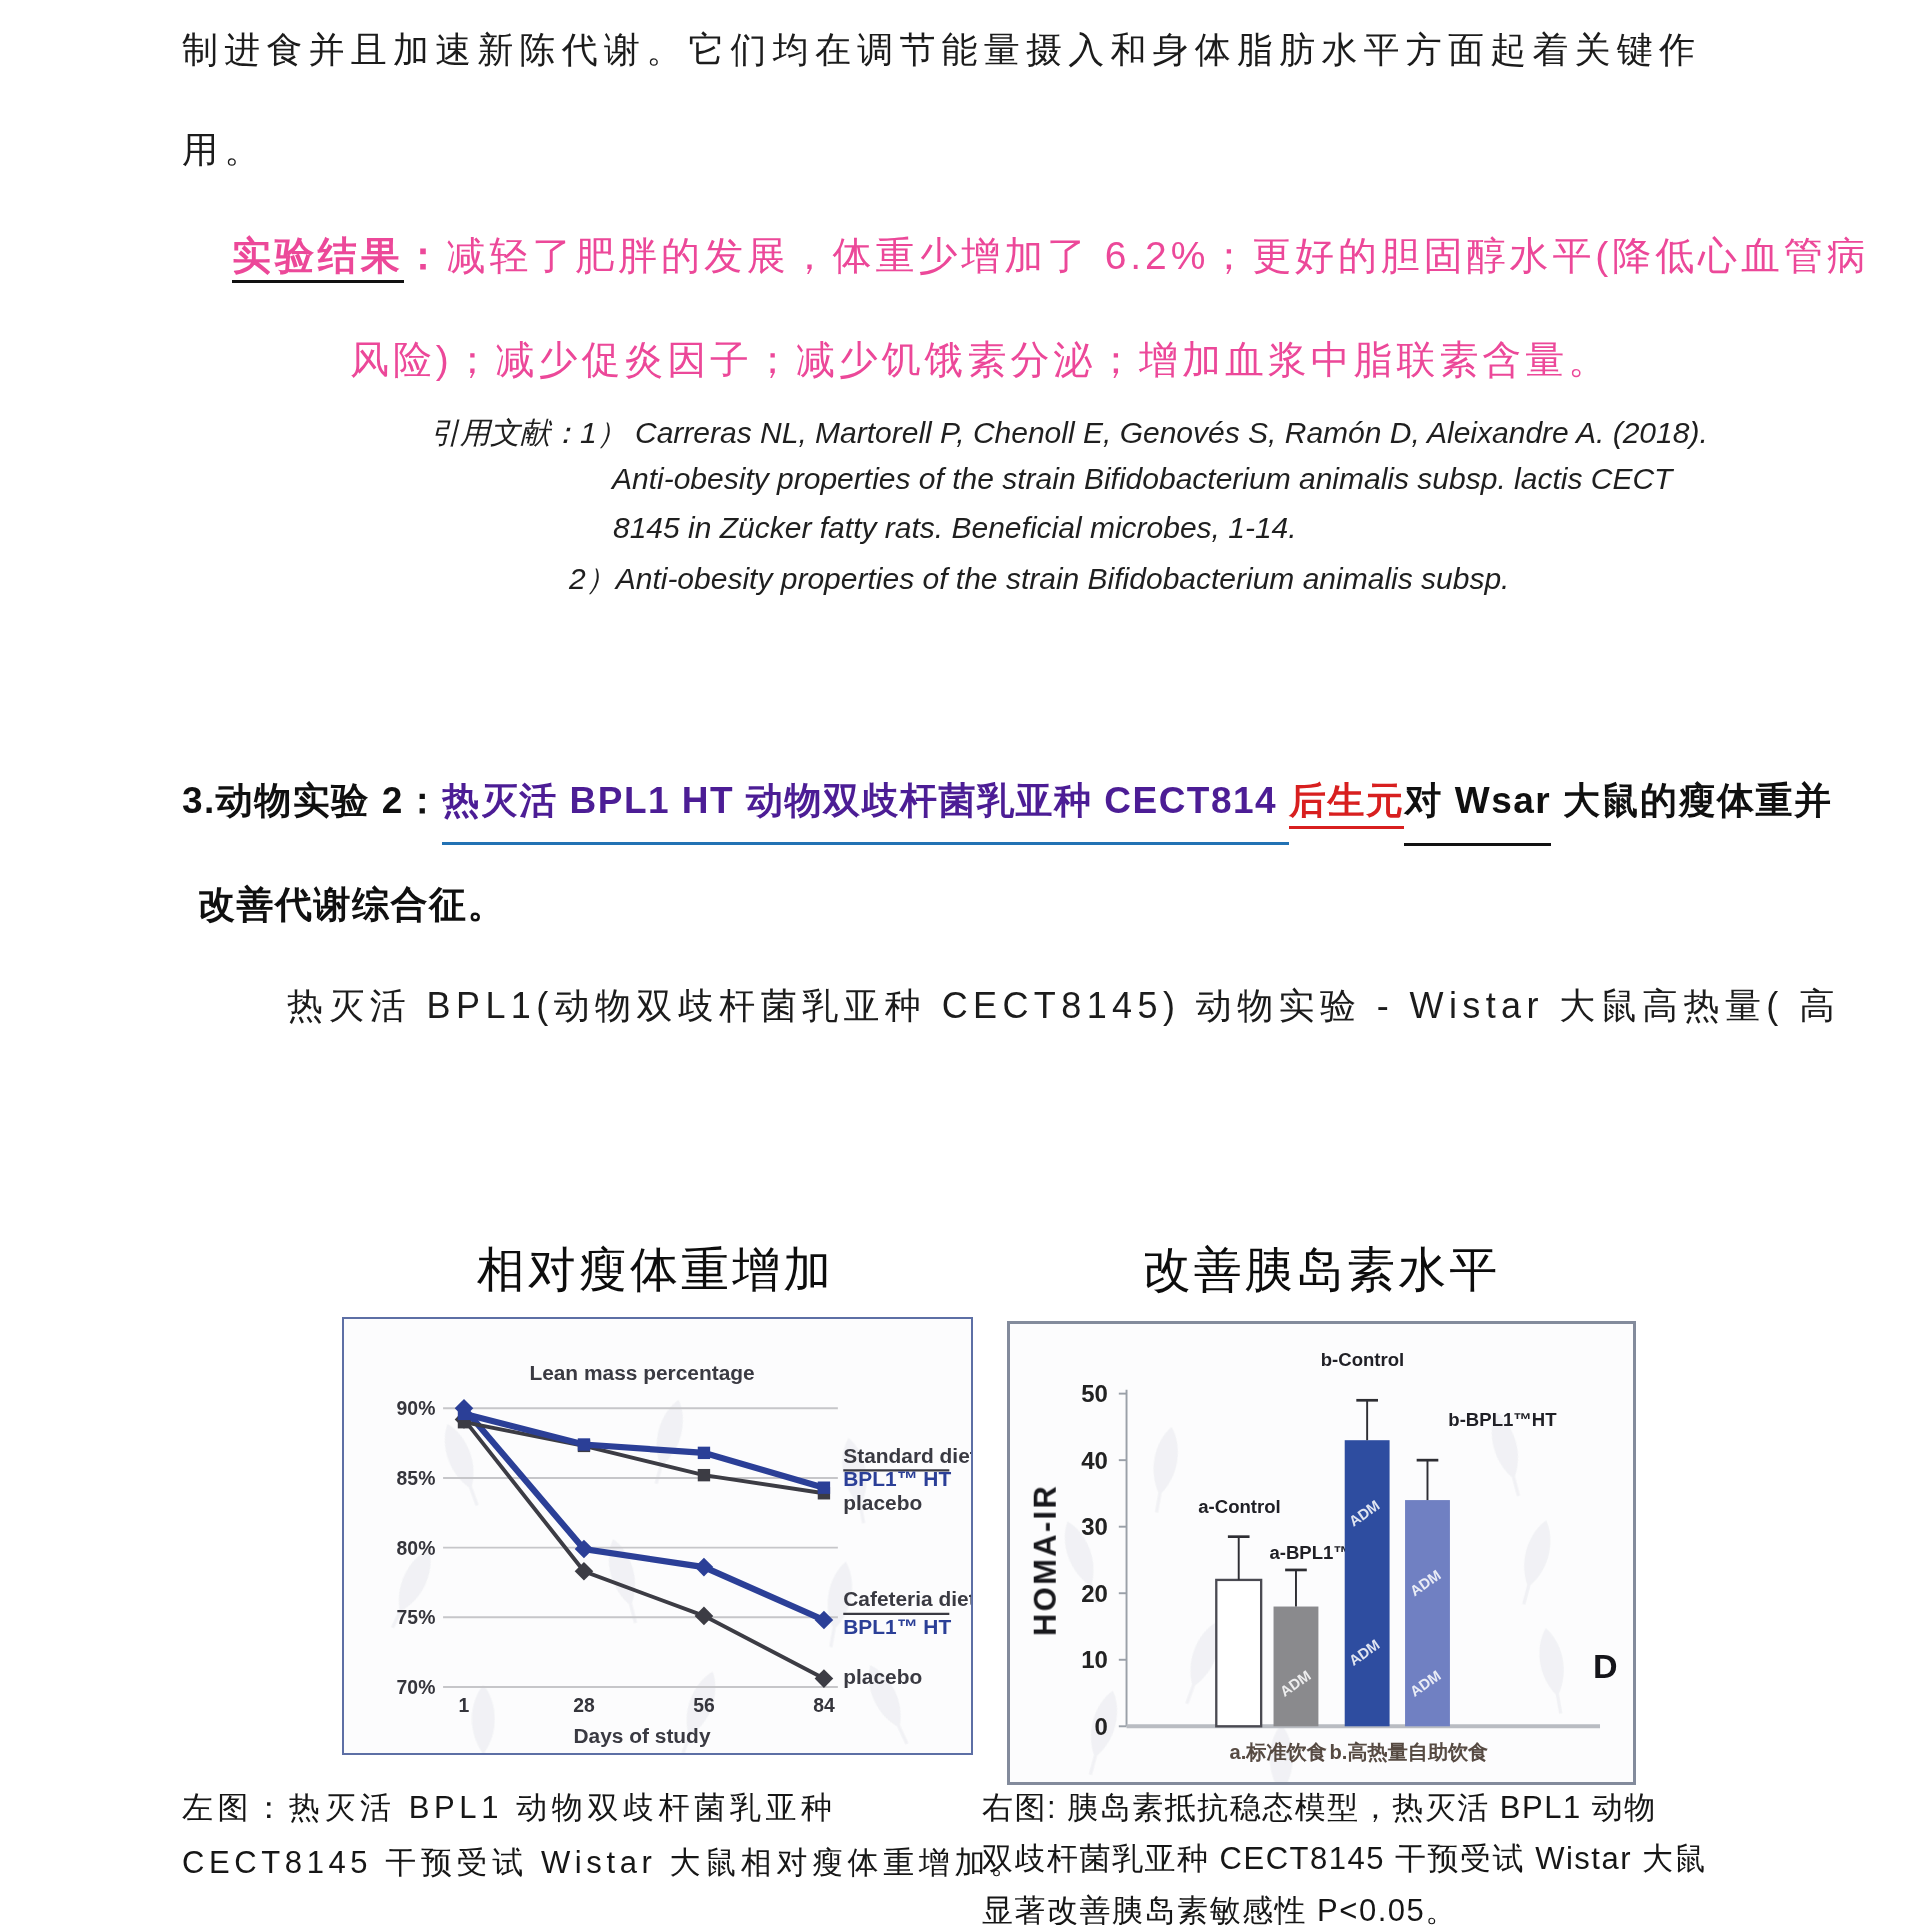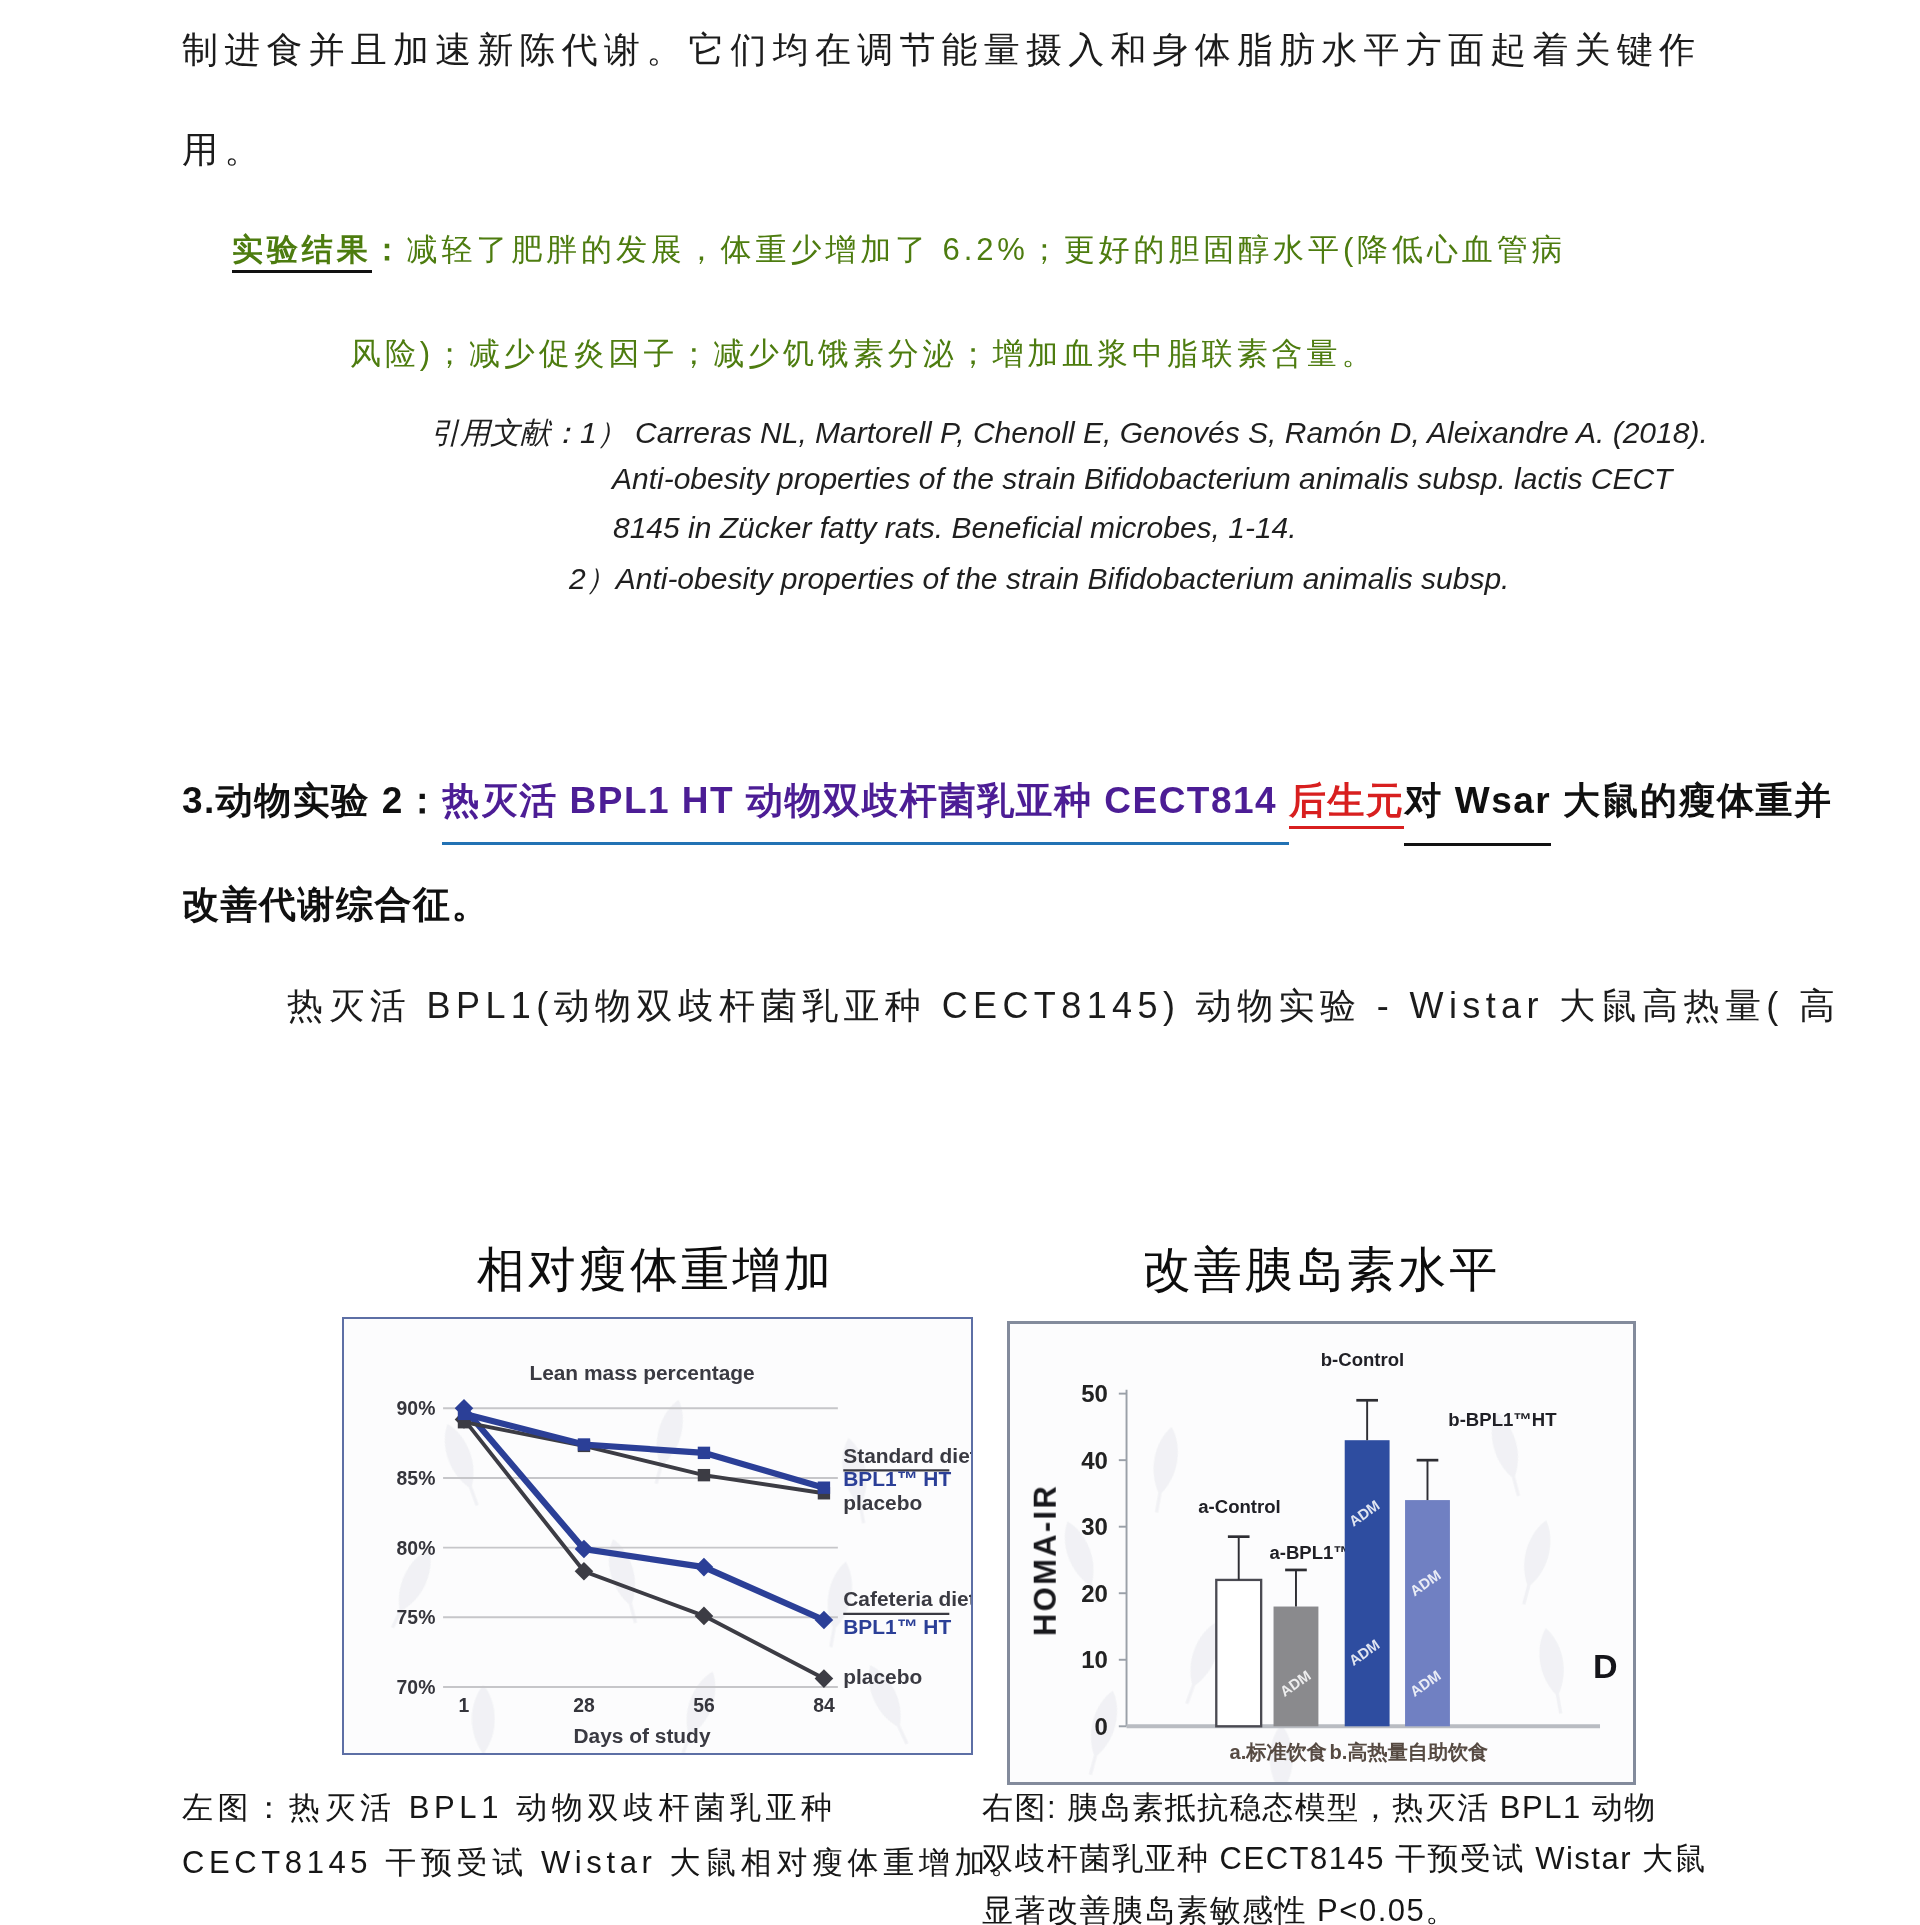--- a/index.html
+++ b/index.html
@@ -1,21 +1,21 @@
 <!DOCTYPE html>
 <html style="font-size:12.4px"><head>
 <meta charset="utf-8">
 <style>
   html,body{margin:0;padding:0;background:#ffffff;}
   .page{position:relative;width:1921px;height:1926px;background:#ffffff;overflow:hidden;
         font-family:"Liberation Sans","DejaVu Sans",sans-serif;color:#1b1b1b;border-radius:15px;}
   .abs{position:absolute;white-space:nowrap;}
   
   .body-line{font-size:36px;letter-spacing:6.2px;color:#1c1c1c;}
-  .res-line{font-size:31px;letter-spacing:3.9px;color:#4d7c0f;}
+  .res-line{font-size:39px;letter-spacing:3.9px;color:#ec4899;}
   .res-label{font-weight:800;border-bottom:3.9px solid #111;padding-bottom:3.1px;}
   .res-colon{font-weight:800;}
   
   .cit{font-size:30px;font-style:italic;color:#1f1f1f;letter-spacing:0;}
   
   .h3-line{font-size:37px;font-weight:800;color:#101010;letter-spacing:1.5px;}
   .t-blue{color:#4c1d95;border-bottom:3.9px solid #2272b4;padding-bottom:21px;}
   .t-red{color:#d81f1f;border-bottom:3.9px solid #d81f1f;padding-bottom:4.6px;}
   .t-bu{border-bottom:3.9px solid #111;padding-bottom:22px;}
   .para-line{font-size:36px;letter-spacing:5.4px;color:#1c1c1c;}
@@ -53,21 +53,21 @@
   <div class="abs res-line" style="top:333px;left:350px;">风险)；减少促炎因子；减少饥饿素分泌；增加血浆中脂联素含量。</div>
 
   <div class="abs cit" style="top:413px;left:430px;">引用文献：1） Carreras NL, Martorell P, Chenoll E, Genovés S, Ramón D, Aleixandre A. (2018).</div>
   <div class="abs cit" style="top:462px;left:612px;">Anti-obesity properties of the strain Bifidobacterium animalis subsp. lactis CECT</div>
   <div class="abs cit" style="top:511px;left:613px;">8145 in Zücker fatty rats. Beneficial microbes, 1-14.</div>
   <div class="abs cit" style="top:559px;left:569px;">2）Anti-obesity properties of the strain Bifidobacterium animalis subsp.</div>
 
   <div class="abs h3-line" style="top:776px;left:182px;">
     <span>3.动物实验 2：</span><span class="t-blue">热灭活 BPL1 HT 动物双歧杆菌乳亚种 CECT814 </span><span class="t-red">后生元</span><span class="t-bu">对 Wsar</span><span> 大鼠的瘦体重并</span>
   </div>
-  <div class="abs h3-line" style="top:880px;left:182px;">改善代谢综合征。</div>
+  <div class="abs h3-line" style="top:880px;left:198px;">改善代谢综合征。</div>
 
   <div class="abs para-line" style="top:982px;left:287px;">热灭活 BPL1(动物双歧杆菌乳亚种 CECT8145) 动物实验 - Wistar 大鼠高热量( 高</div>
 
   <div class="abs fig-title" style="top:1238px;left:342px;width:627px;">相对瘦体重增加</div>
   <div class="abs fig-title" style="top:1238px;left:1007px;width:629px;">改善胰岛素水平</div>
 
   <div class="chart-box box-left" style="top:1317px;left:342px;width:627px;height:434px;">
     <svg id="lineChart" width="627" height="434" viewBox="0 0 810 560">
         <g fill="#ecedf1" opacity="0.7">
           <path d="M0 30 C -16 8 -12 -20 0 -34 C 12 -20 16 8 0 30 Z M -1.5 28 L 1.5 28 L 1.5 46 L -1.5 46 Z" transform="translate(150 180) rotate(-20) scale(1.4)"></path>

